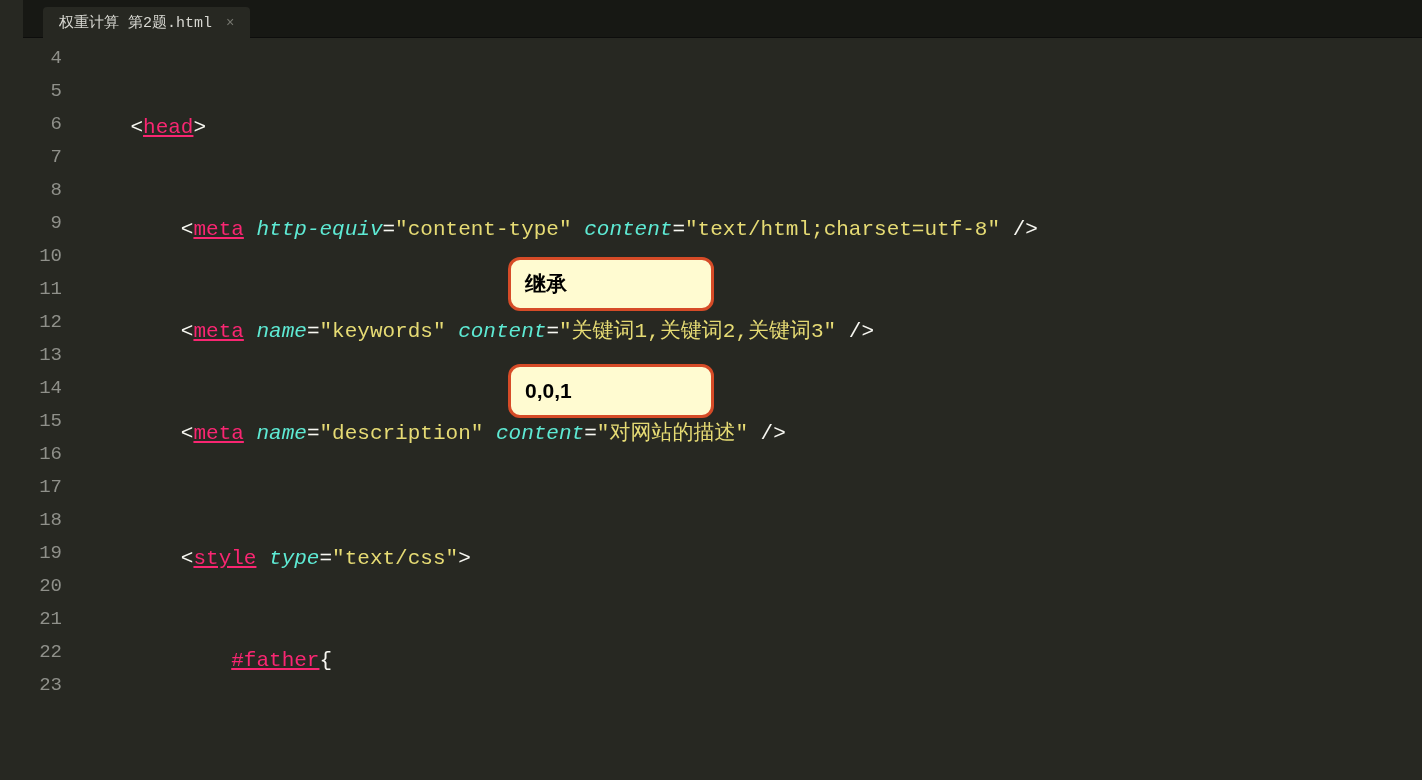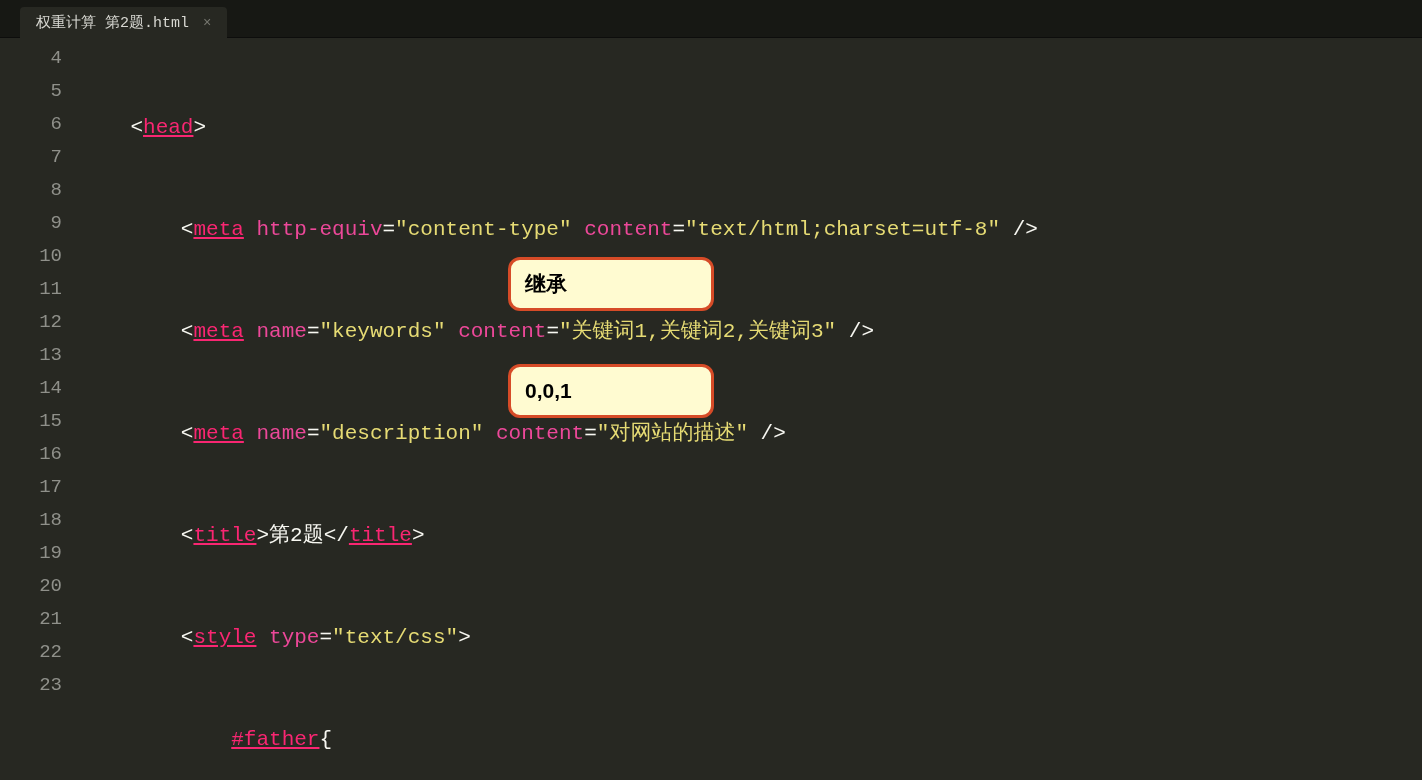--- a/index.html
+++ b/index.html
@@ -12,20 +12,21 @@
       overflow: hidden;
       position: relative;
     }
     .tab-bar {
       background: #171814;
       height: 38px;
       display: flex;
       align-items: flex-end;
       padding-left: 20px;
       border-bottom: 1px solid #0d0d0c;
+      margin-left: 23px;
     }
     .tab {
       background: #272822;
       color: #d8d8d2;
       padding: 6px 16px;
       font-size: 15px;
       display: flex;
       align-items: center;
       gap: 14px;
       border-top-left-radius: 4px;
@@ -64,21 +65,21 @@
       color: #f8f8f2;
       position: relative;
     }
     .code .line {
       height: 33px;
       line-height: 33px;
       position: relative;
     }
     .c-white  { color: #f8f8f2; }
     .c-tag    { color: #f92672; text-decoration: underline; }
-    .c-attr   { color: #ec4899; }
+    .c-attr   { color: #5eead4; font-style: italic; }
     .c-string { color: #e6db74; }
 
     .callout {
       position: absolute;
       background: #fffbd1;
       border: 3px solid #d64b27;
       border-radius: 12px;
       padding: 8px 14px;
       font-family: "SimHei", "Heiti TC", sans-serif;
       color: #000;
@@ -135,21 +136,20 @@
   <div class="code">
 
     <div class="line"><span>    </span><span class="c-white">&lt;</span><span class="c-tag">head</span><span class="c-white">&gt;</span></div>
 
     <div class="line"><span>        </span><span class="c-white">&lt;</span><span class="c-tag">meta</span><span> </span><span class="c-attr">http-equiv</span><span class="c-white">=</span><span class="c-string">"</span><span class="c-string">content-type</span><span class="c-string">"</span><span> </span><span class="c-attr">content</span><span class="c-white">=</span><span class="c-string">"</span><span class="c-string">text/html;charset=utf-8</span><span class="c-string">"</span><span class="c-white"> /&gt;</span></div>
 
     <div class="line"><span>        </span><span class="c-white">&lt;</span><span class="c-tag">meta</span><span> </span><span class="c-attr">name</span><span class="c-white">=</span><span class="c-string">"</span><span class="c-string">keywords</span><span class="c-string">"</span><span> </span><span class="c-attr">content</span><span class="c-white">=</span><span class="c-string">"</span><span class="c-string">关键词1,关键词2,关键词3</span><span class="c-string">"</span><span class="c-white"> /&gt;</span></div>
 
     <div class="line"><span>        </span><span class="c-white">&lt;</span><span class="c-tag">meta</span><span> </span><span class="c-attr">name</span><span class="c-white">=</span><span class="c-string">"</span><span class="c-string">description</span><span class="c-string">"</span><span> </span><span class="c-attr">content</span><span class="c-white">=</span><span class="c-string">"</span><span class="c-string">对网站的描述</span><span class="c-string">"</span><span class="c-white"> /&gt;</span></div>
 
-    <div class="line"><span>        </span><span class="c-white">&lt;</span><span class="c-tag">title</span><span class="c-white">&gt;</span><span class="c-white">第2题</span><span class="c-white">&lt;/</span><span class="c-tag">title</span><span class="c-white">&gt;</span></div>
 
     <div class="line"><span>        </span><span class="c-white">&lt;</span><span class="c-tag">style</span><span> </span><span class="c-attr">type</span><span class="c-white">=</span><span class="c-string">"</span><span class="c-string">text/css</span><span class="c-string">"</span><span class="c-white">&gt;</span></div>
 
     <div class="line"><span>            </span><span class="c-tag">#father</span><span class="c-white">{</span></div>
 
     
 
     
 
     

